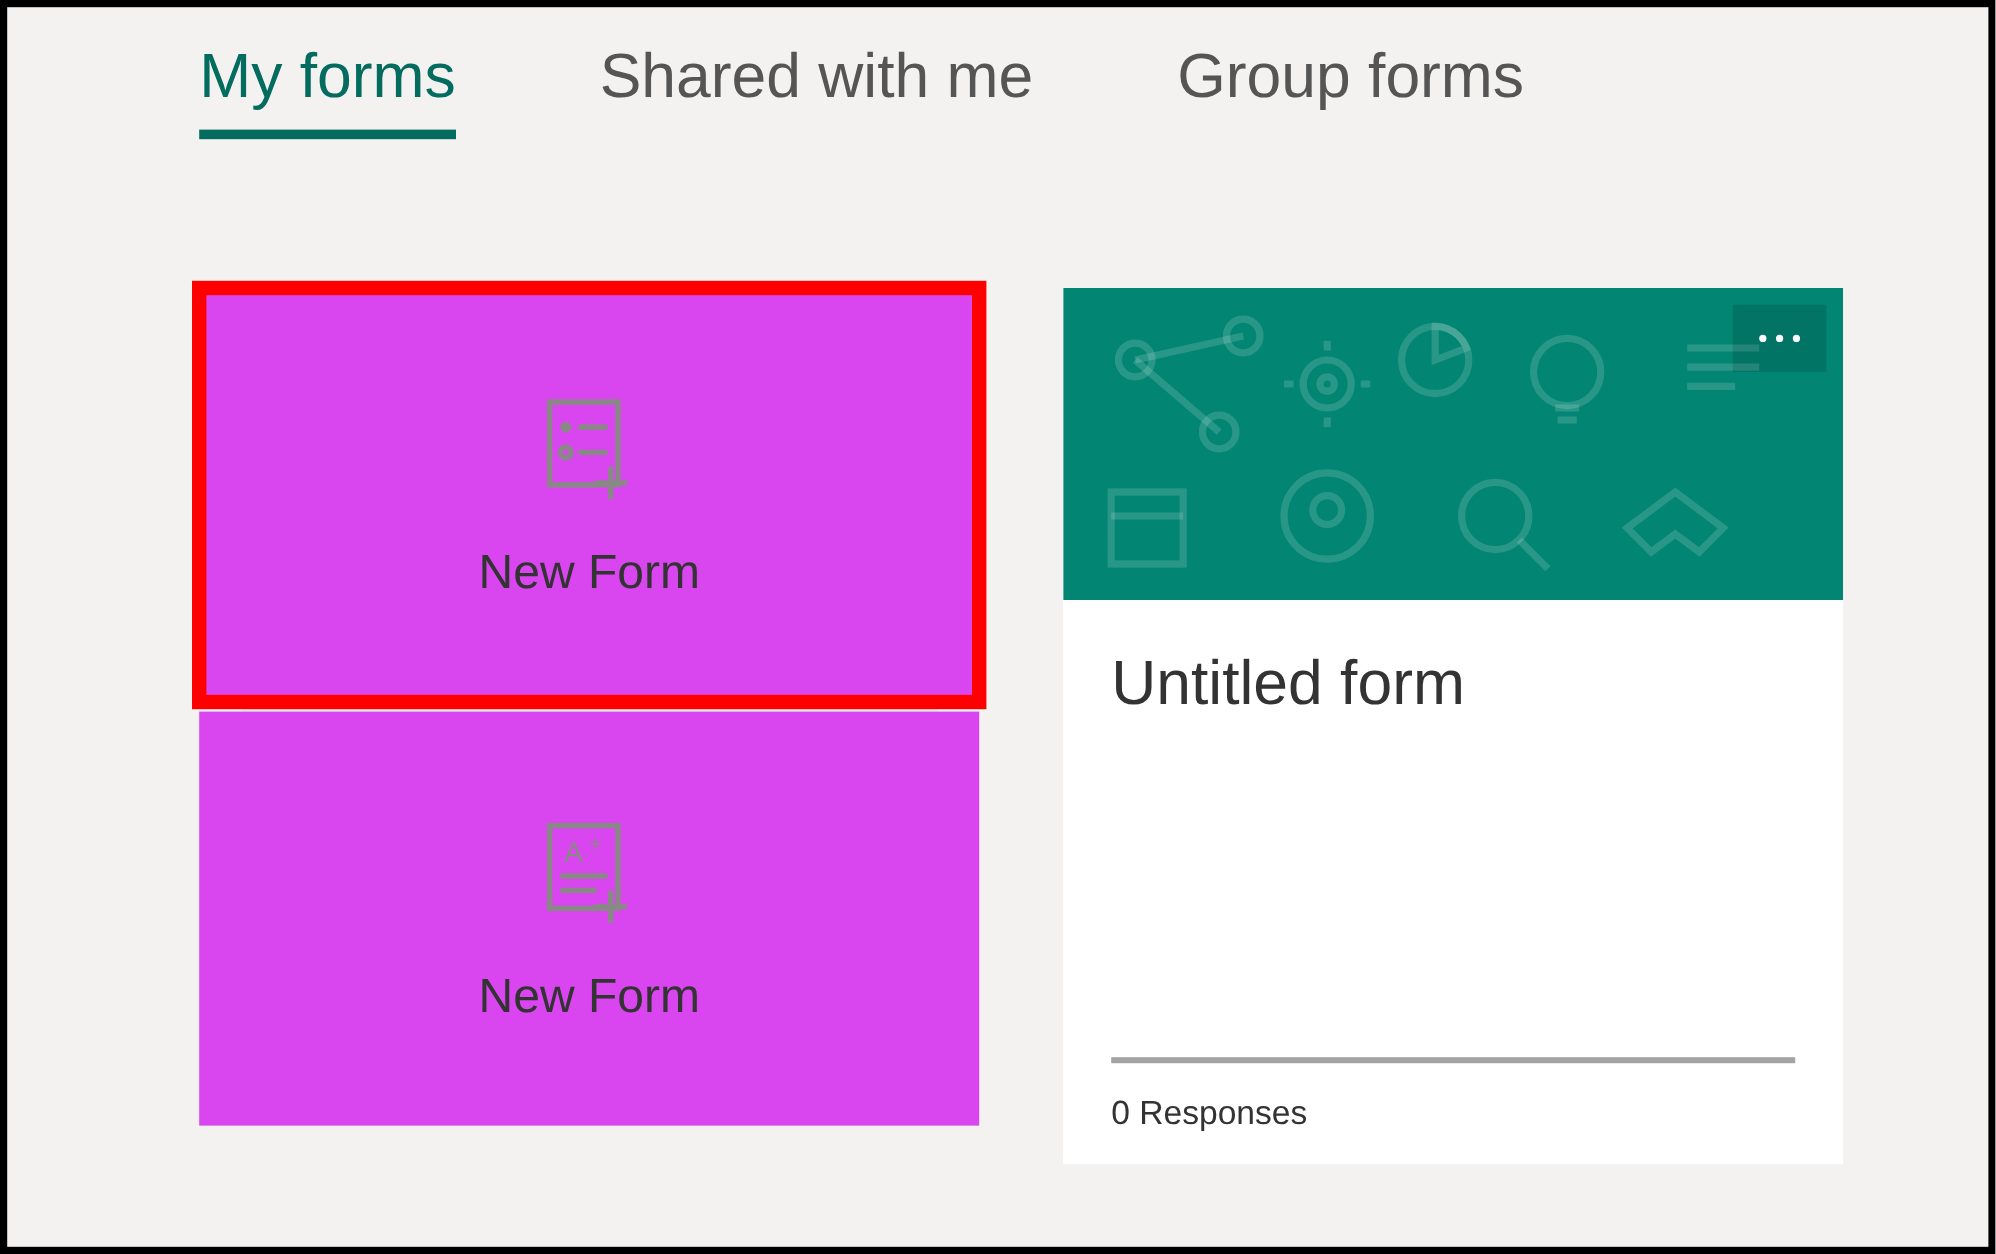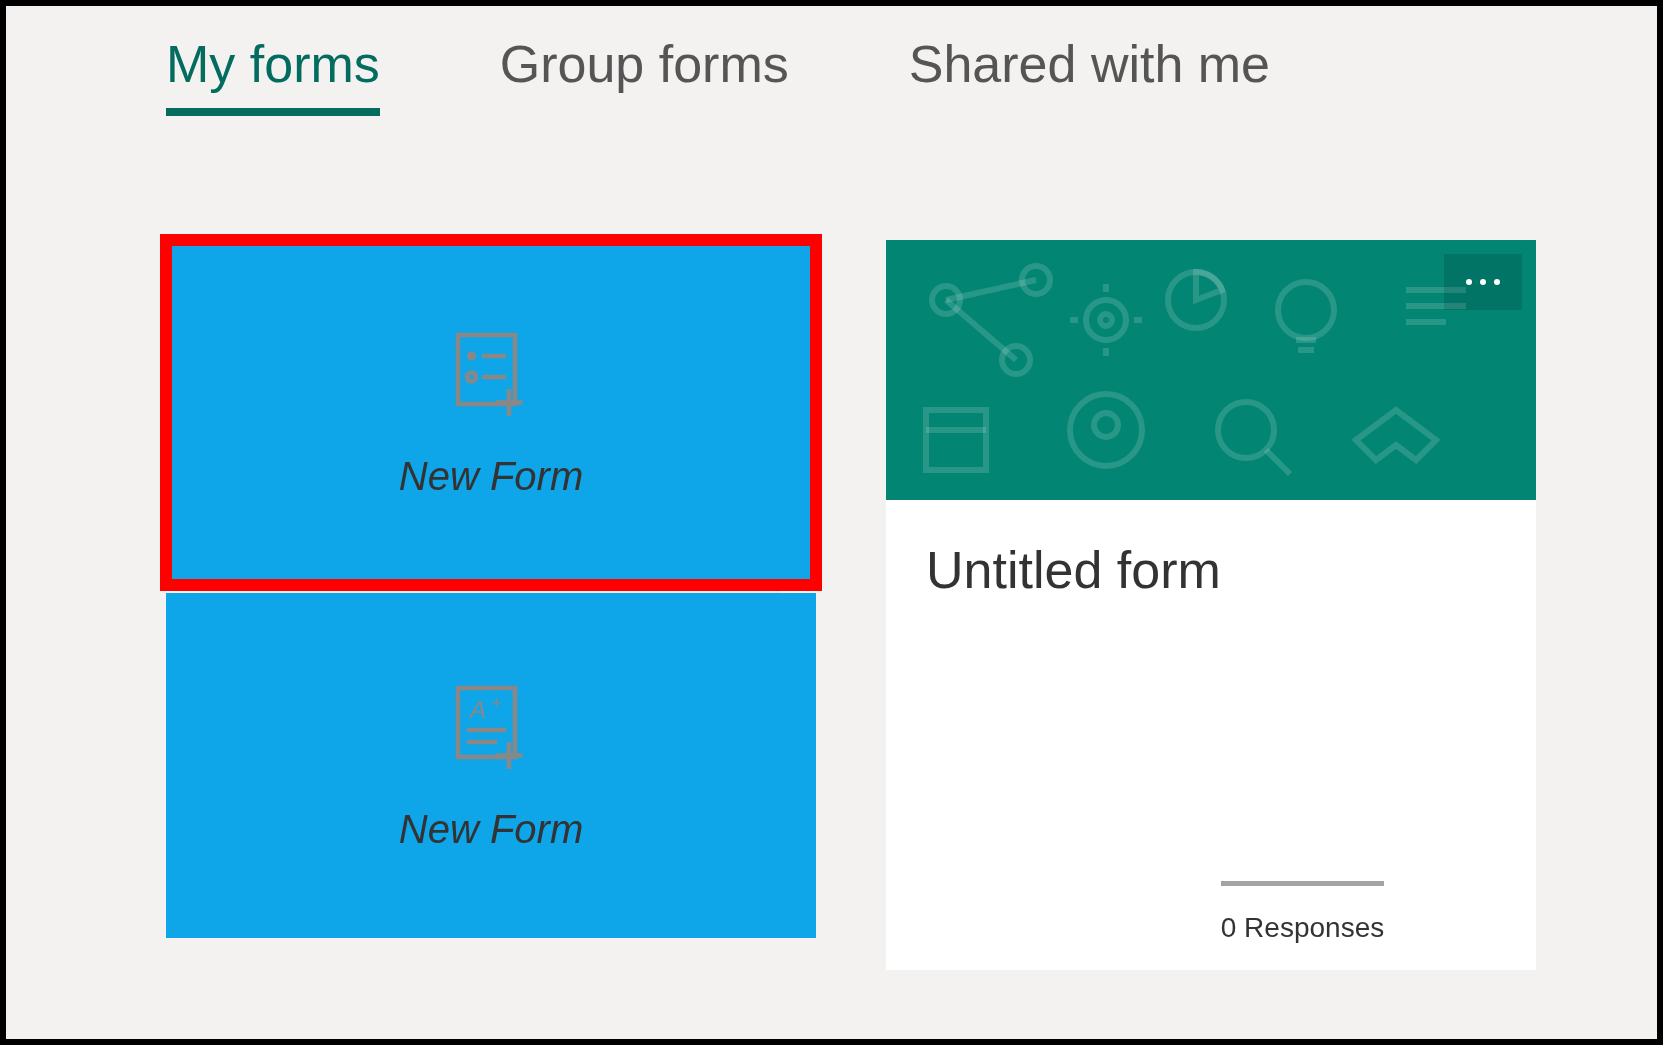--- a/index.html
+++ b/index.html
@@ -58,28 +58,27 @@
     top: 0;
     width: 650px;
   }
   .right-col {
     position: absolute;
     left: 720px;
     top: 0;
     width: 650px;
   }
   .create-card {
-    background: #0ea5e9;
+    background: #d946ef;
     height: 345px;
     display: flex;
     flex-direction: column;
     align-items: center;
     justify-content: center;
     cursor: pointer;
-    font-style: italic;
   }
   .create-card.highlight {
     outline: 12px solid #ff0000;
     outline-offset: -6px;
   }
   .create-card .icon-wrap {
     margin-bottom: 28px;
   }
   .create-card .label {
     font-size: 40px;
@@ -127,21 +126,21 @@
     cursor: pointer;
   }
   .more-btn span {
     width: 6px; height: 6px; border-radius: 50%;
     background: #fff;
   }
   .tile-body {
     flex: 1;
     padding: 40px 40px 0 40px;
     display: flex;
-    flex-direction: row;
+    flex-direction: column;
   }
   .tile-title {
     font-size: 52px;
     font-weight: 300;
     color: #333;
   }
   .tile-footer {
     margin-top: auto;
     border-top: 5px solid #a3a3a3;
     padding: 26px 0;
@@ -151,22 +150,22 @@
   }
 </style>
 </head>
 <body>
 
 <div class="frame">
   <div class="inner">
 
     <nav class="tabs">
       <div class="tab active">My forms</div>
+      <div class="tab">Shared with me</div>
       <div class="tab">Group forms</div>
-      <div class="tab">Shared with me</div>
     </nav>
 
     <div class="grid">
 
       <div class="left-col">
 
         <div class="create-card highlight">
           <div class="icon-wrap">
             <svg width="96" height="96" viewBox="0 0 64 64" fill="none" stroke="#8a8886" stroke-width="3">
               <rect x="10" y="6" width="38" height="46"></rect>

